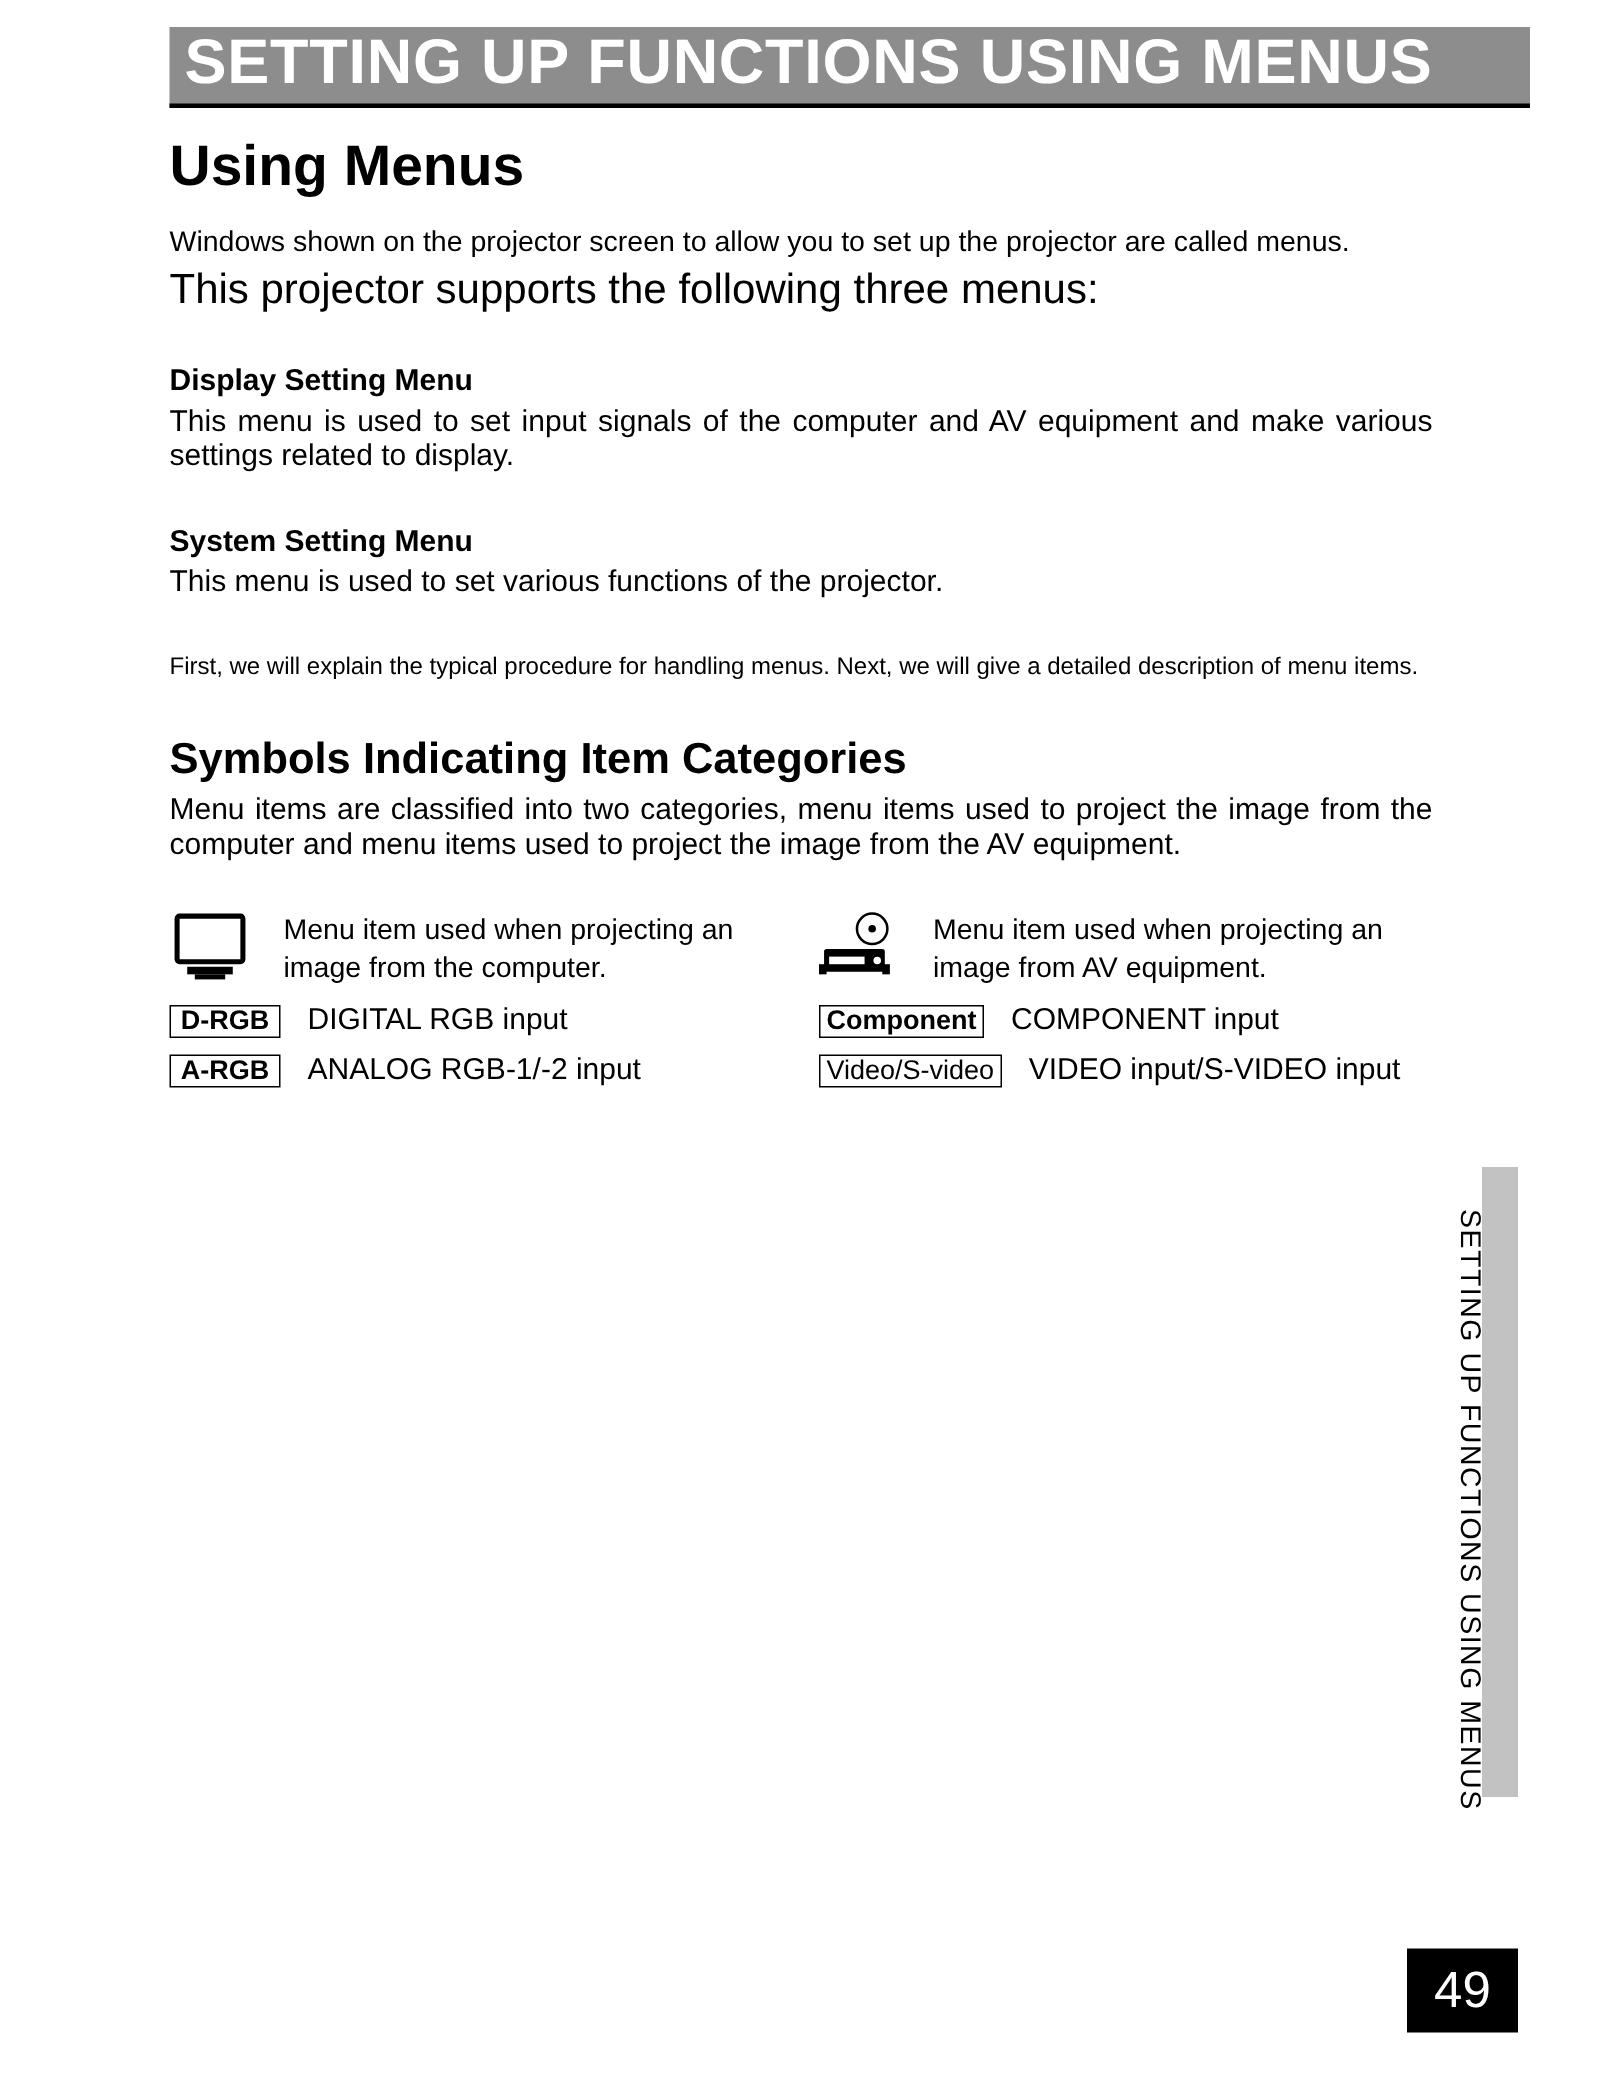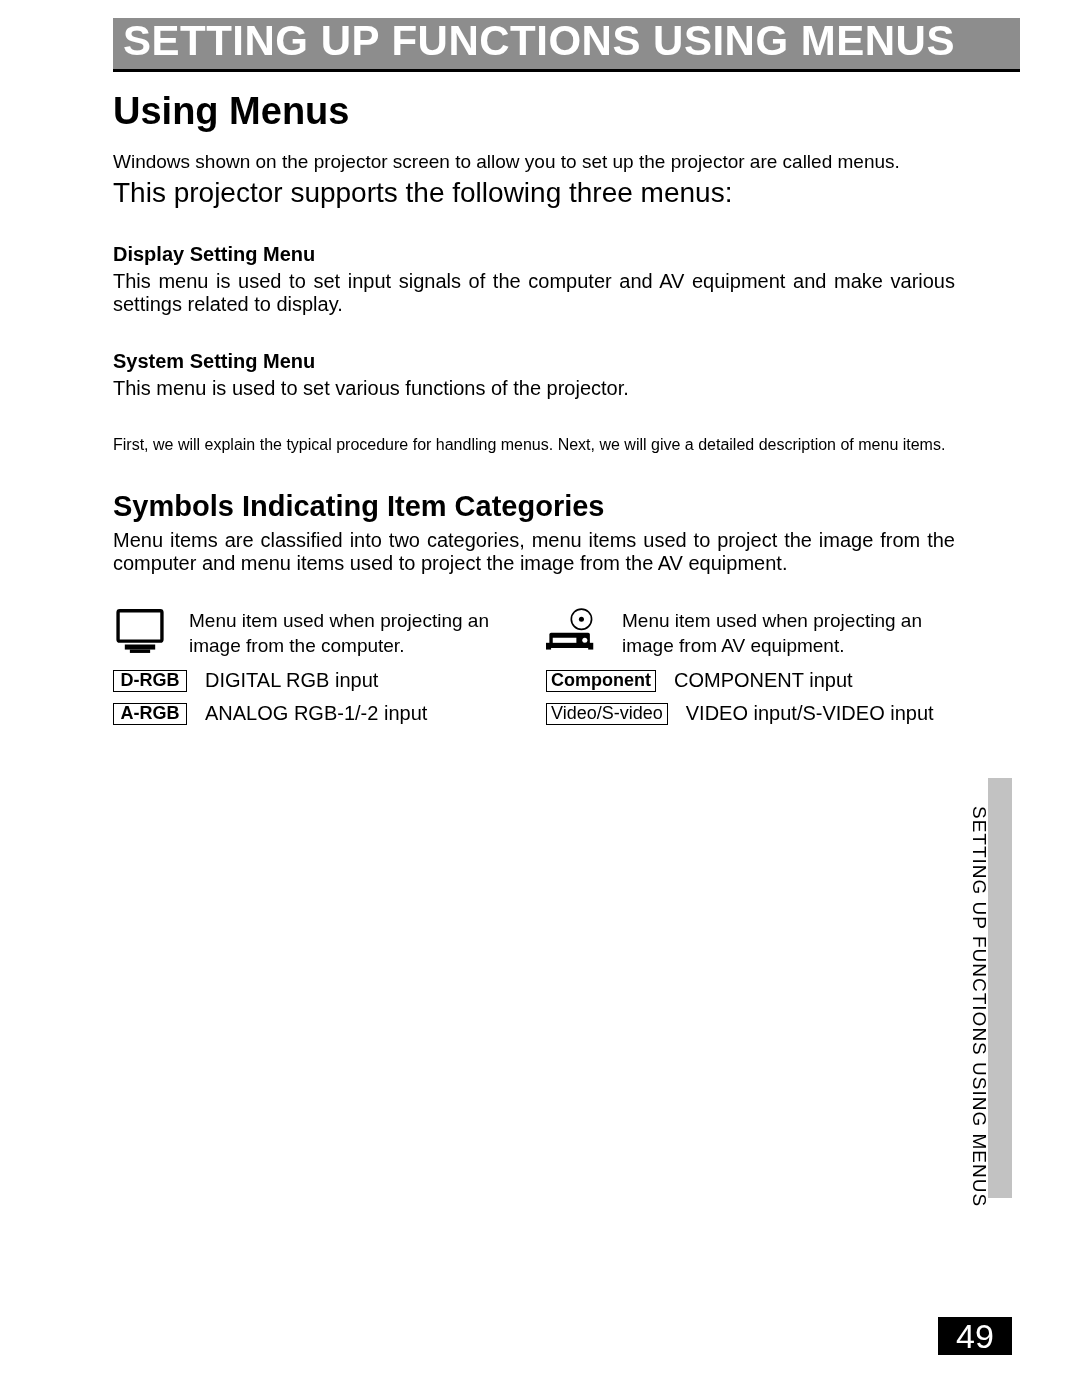--- a/index.html
+++ b/index.html
@@ -144,21 +144,21 @@
     top: 760px;
     width: 24px;
     height: 420px;
     background: #c2c2c2;
   }
   .page-number {
     position: absolute;
     right: 68px;
     bottom: 60px;
     width: 74px;
-    height: 38px;
+    height: 56px;
     background: #000;
     color: #fff;
     font-size: 34px;
     display: flex;
     align-items: center;
     justify-content: center;
     font-weight: 400;
   }
 </style>
 </head>

